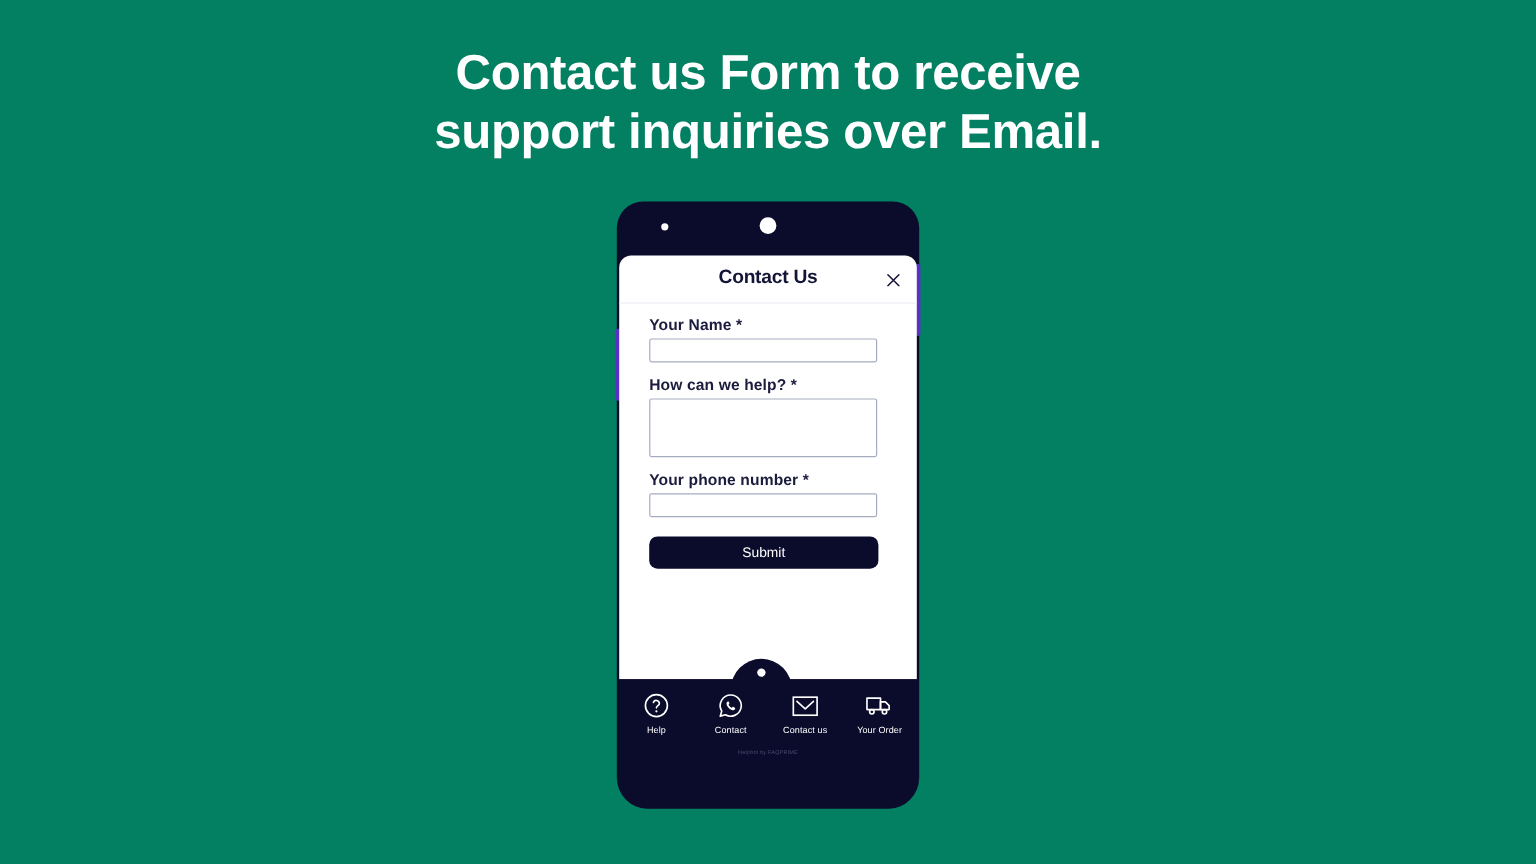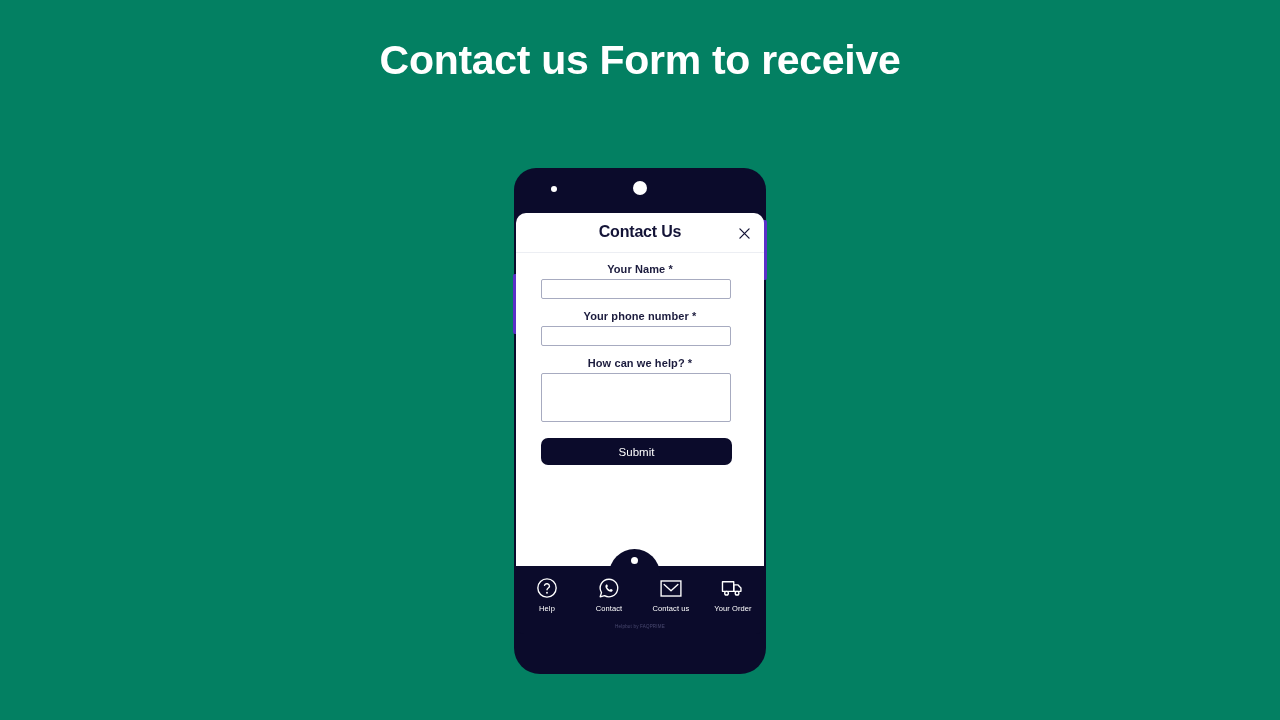--- a/index.html
+++ b/index.html
@@ -89,26 +89,25 @@
     display:flex; align-items:center; justify-content:center;
     color:#141437;
     cursor:pointer;
   }
 
   
   .form { padding:10px 25px 0 25px; }
   .field { margin-bottom:11px; }
   .field-label {
     display:block;
-    font-size:11px;
+    font-size:13px;
     font-weight:700;
     color:#1b1b3d;
     margin-bottom:4px;
     letter-spacing:0.1px;
-    text-align:center;
   }
   .field-input {
     display:block;
     width:190px; height:20px;
     background:#ffffff;
     border:1px solid #a7abc0;
     border-radius:2px;
     font-family:"Liberation Sans", sans-serif;
     font-size:9px;
     color:#1b1b3d;
@@ -198,20 +197,21 @@
     letter-spacing:0.2px;
   }
 </style>
 </head>
 <body>
 
 <div class="stage">
 
   <div class="headline">
     <span class="ln">Contact us Form to receive</span>
+    <span class="ln">support inquiries over Email.</span>
   </div>
 
   <div class="phone">
     <div class="side-btn left"></div>
     <div class="side-btn right"></div>
   </div>
   <div class="sensor-small"></div>
   <div class="sensor-cam"></div>
 
   <div class="card">
@@ -227,27 +227,27 @@
 
     <div class="form">
 
       <div class="field">
         <label class="field-label">Your Name *</label>
         <input class="field-input" type="text" placeholder="" style="">
       </div>
 
 
       <div class="field">
+        <label class="field-label">How can we help? *</label>
+        <textarea class="field-textarea" placeholder="" style=""></textarea>
+      </div>
+
+      <div class="field">
         <label class="field-label">Your phone number *</label>
         <input class="field-input" type="text" placeholder="" style="">
-      </div>
-
-      <div class="field">
-        <label class="field-label">How can we help? *</label>
-        <textarea class="field-textarea" placeholder="" style=""></textarea>
       </div>
 
       <button class="submit-btn">Submit</button>
 
     </div>
   </div>
 
   <div class="navbar">
 
     <div class="nav-notch">

